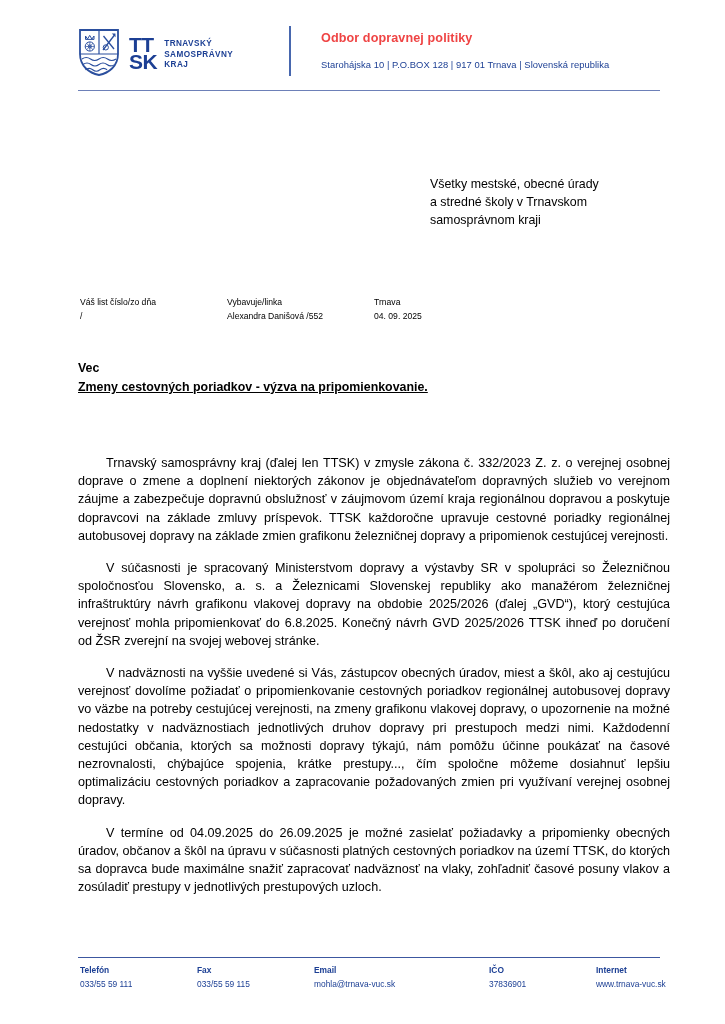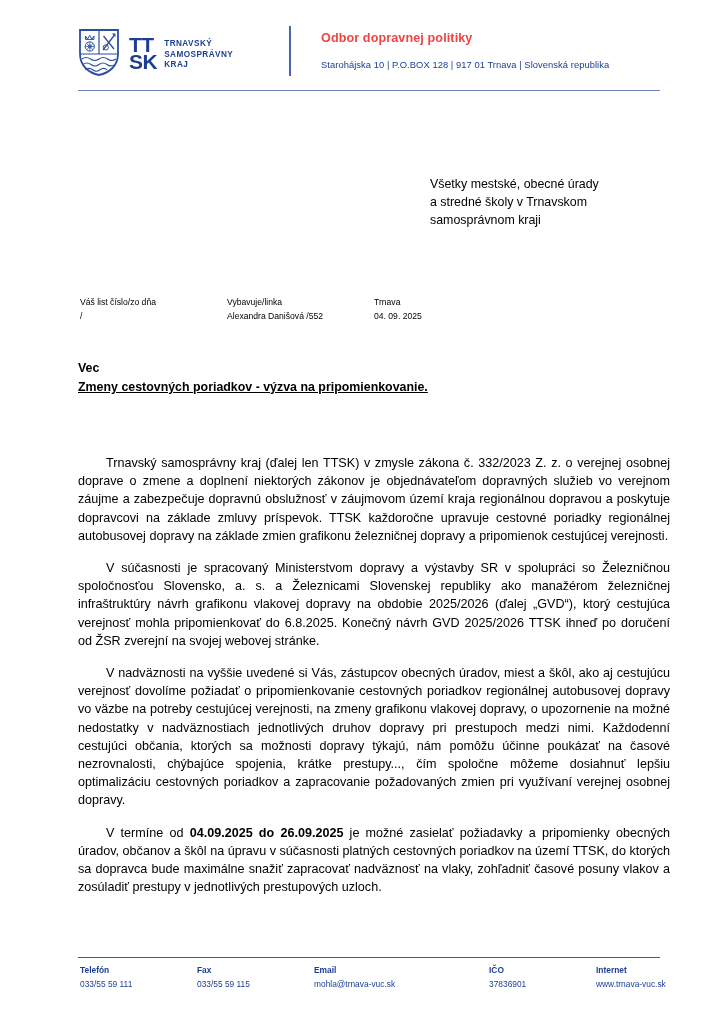--- a/index.html
+++ b/index.html
@@ -170,21 +170,21 @@
     line-height: 18.2px;
     text-align: justify;
     color: #000;
     margin-top: 24px;
   }
   .body-text p {
     margin: 0 0 14px 0;
     text-indent: 28px;
   }
   .body-text p:last-child { margin-bottom: 0; }
-  .body-text b { font-weight: bold; }
+  .body-text b { font-weight: normal; }
 
   
   .foot-rule {
     position: absolute;
     left: 78px;
     top: 957px;
     width: 582px;
     height: 1px;
     background: #3c57a0;
   }

